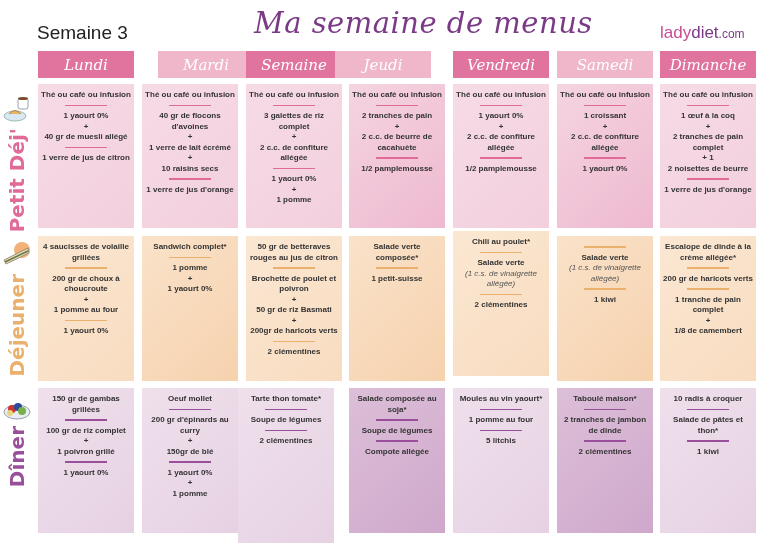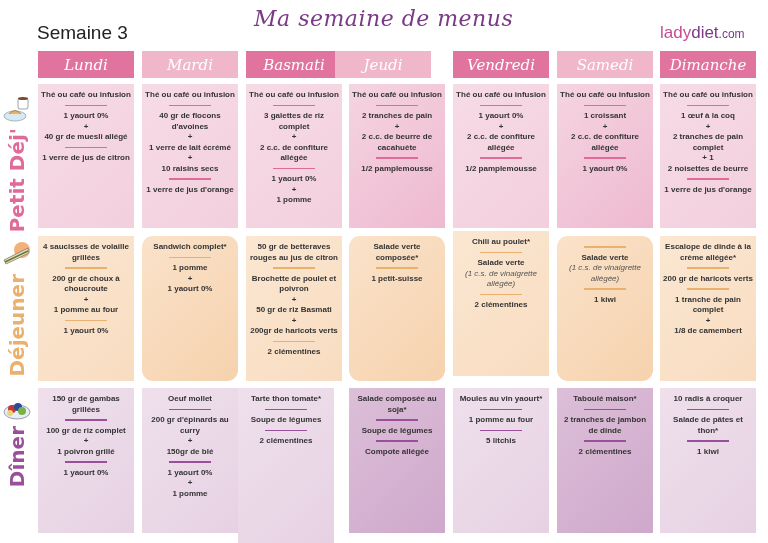--- a/index.html
+++ b/index.html
@@ -1,20 +1,20 @@
 <!DOCTYPE html>
 <html><head>
 <meta charset="utf-8">
 <style>
   * { box-sizing: border-box; margin: 0; padding: 0; }
   html, body { width: 768px; height: 543px; background: #ffffff; overflow: hidden; }
   body { position: relative; font-family: "Liberation Sans", sans-serif; }
 
   .week-label { position: absolute; left: 37px; top: 22px; font-size: 19px; color: #222; font-family: "Liberation Sans", sans-serif; }
-  .page-title { position: absolute; left: 254px; top: 6px; font-size: 22px; color: #7a3a86; font-family: "DejaVu Serif", serif; font-style: italic; letter-spacing: 0.5px; }
+  .page-title { position: absolute; left: 254px; top: 6px; font-size: 29px; color: #7a3a86; font-family: "DejaVu Serif", serif; font-style: italic; letter-spacing: 0.5px; }
   .brand { position: absolute; left: 660px; top: 23px; font-size: 17px; font-family: "Liberation Sans", sans-serif; }
   .brand .b1 { color: #c94c91; }
   .brand .b2 { color: #7a3a86; }
   .brand .b3 { color: #7a3a86; font-size: 12px; }
 
   .day-header { position: absolute; top: 51px; width: 96px; height: 27px; color: #ffffff;
     font-family: "DejaVu Serif", serif; font-style: italic; font-size: 15px;
     display: flex; align-items: center; justify-content: center; }
   .day-header.dark { background: #e1739f; }
   .day-header.light { background: #f0b6ca; }
@@ -26,37 +26,37 @@
   .cell { position: absolute; width: 96px; padding: 6px 3px 0 3px; text-align: center; font-size: 8px; font-weight: bold; color: #333; line-height: 10.5px; overflow: hidden; }
   .cell .it { font-style: italic; font-weight: normal; color: #555; }
   .sep { width: 42px; height: 1.5px; margin: 4px auto 5px auto; }
   .breakfast .sep { background: #e06a98; }
   .lunch .sep { background: #eab06e; }
   .dinner .sep { background: #9a4f9a; }
 
   .breakfast.a { background: linear-gradient(135deg, #f6dbe6, #f3cfdd); }
   .breakfast.b { background: linear-gradient(135deg, #f5d4e1, #eeb9cf); }
   .lunch.a { background: linear-gradient(135deg, #fbe7d2, #f8dcc0); }
-  .lunch.b { background: linear-gradient(135deg, #fae2c9, #f6d2ae); border-radius: 11px; }
+  .lunch.b { background: linear-gradient(135deg, #fae2c9, #f6d2ae); }
   .dinner.a { background: linear-gradient(135deg, #efe0ec, #e6d1e3); }
   .dinner.b { background: linear-gradient(135deg, #dcbfd8, #cfa8cb); }
 </style>
 </head>
 <body>
 
 <div class="week-label">Semaine 3</div>
 <div class="page-title">Ma semaine de menus</div>
 <div class="brand">
   <span class="b1">lady</span><span class="b2">diet</span><span class="b3">.com</span>
 </div>
 
 <div id="grid">
     <div class="day-header dark" style="left: 38px;">Lundi</div>
-    <div class="day-header light" style="left: 142px;">Mardi</div>
-    <div class="day-header dark" style="left: 246px;">Basmati</div>
+    <div class="day-header light" style="left: 158px;">Mardi</div>
+    <div class="day-header dark" style="left: 246px;">Semaine</div>
     <div class="day-header light" style="left: 335px; text-align: center;">Jeudi</div>
     <div class="day-header dark" style="left: 453px;">Vendredi</div>
     <div class="day-header light" style="left: 557px;">Samedi</div>
     <div class="day-header dark" style="left: 660px;">Dimanche</div>
     <div class="row-label" style="top: 94px;">
       <div class="row-icon"><svg viewBox="0 0 30 30" width="30" height="30">
           <ellipse cx="13" cy="22" rx="11" ry="5" fill="#d9e8f2" stroke="#8aa" stroke-width="0.8"></ellipse>
           <path d="M7 20 q6 -7 12 0" fill="#e8b461" stroke="#a8742f" stroke-width="0.8"></path>
           <rect x="16" y="4" width="10" height="11" rx="2" fill="#fff" stroke="#889" stroke-width="0.8"></rect>
           <ellipse cx="21" cy="4.5" rx="5" ry="1.5" fill="#7a4a2a"></ellipse>

